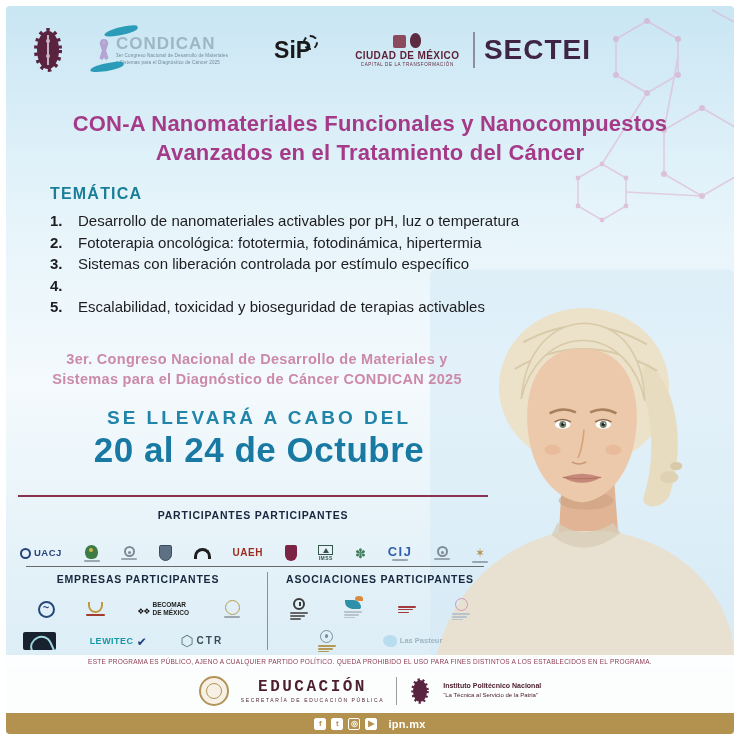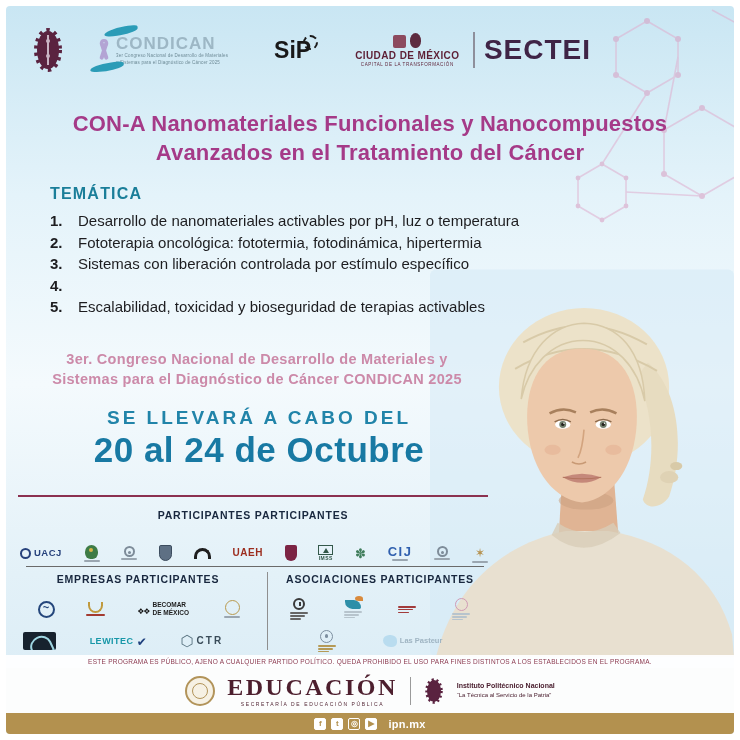--- a/index.html
+++ b/index.html
@@ -120,21 +120,21 @@
   .portrait{position:absolute;right:0;top:262px;width:304px;height:390px;z-index:2;}
 
   
   .legal{position:absolute;left:0;top:649px;width:100%;height:13px;background:rgba(255,255,255,.92);
     display:flex;align-items:center;justify-content:center;font-size:6.5px;color:#8c3a50;letter-spacing:.25px;z-index:6;}
   .footer-white{position:absolute;left:0;top:662px;width:100%;height:45px;background:#fcfdfd;
     display:flex;align-items:center;justify-content:center;gap:12px;z-index:6;}
   .seal{width:30px;height:30px;border:2px solid #b2945a;border-radius:50%;position:relative;background:#f6f1e4;}
   .seal:after{content:"";position:absolute;inset:5px;border:1.5px solid #b2945a;border-radius:50%;}
   .edu-block{display:flex;flex-direction:column;align-items:center;line-height:1;}
-  .edu-name{font-family:Liberation Serif, serif;font-size:24px;font-weight:700;color:#4d1f2e;letter-spacing:2.5px;}
+  .edu-name{font-family:Liberation Mono, monospace;font-size:16px;font-weight:700;color:#4d1f2e;letter-spacing:2.5px;}
   .edu-sub{font-size:5px;color:#4d1f2e;letter-spacing:1.6px;margin-top:3px;}
   .f-div{width:1px;height:28px;background:#9a9a9a;}
   .ipn-mini{width:22px;height:30px;}
   .ipn-block{display:flex;flex-direction:column;line-height:1.4;}
   .ipn-l1{font-size:7px;font-weight:700;color:#4b2030;}
   .ipn-l2{font-size:6px;color:#4b2030;}
   .footer-gold{position:absolute;left:0;top:707px;width:100%;height:21px;background:#b3914f;
     display:flex;align-items:center;justify-content:center;gap:5px;z-index:6;}
   .soc{width:12px;height:12px;border:1px solid #ffffff;border-radius:2px;color:#ffffff;
     display:flex;align-items:center;justify-content:center;font-size:8px;font-weight:700;}

